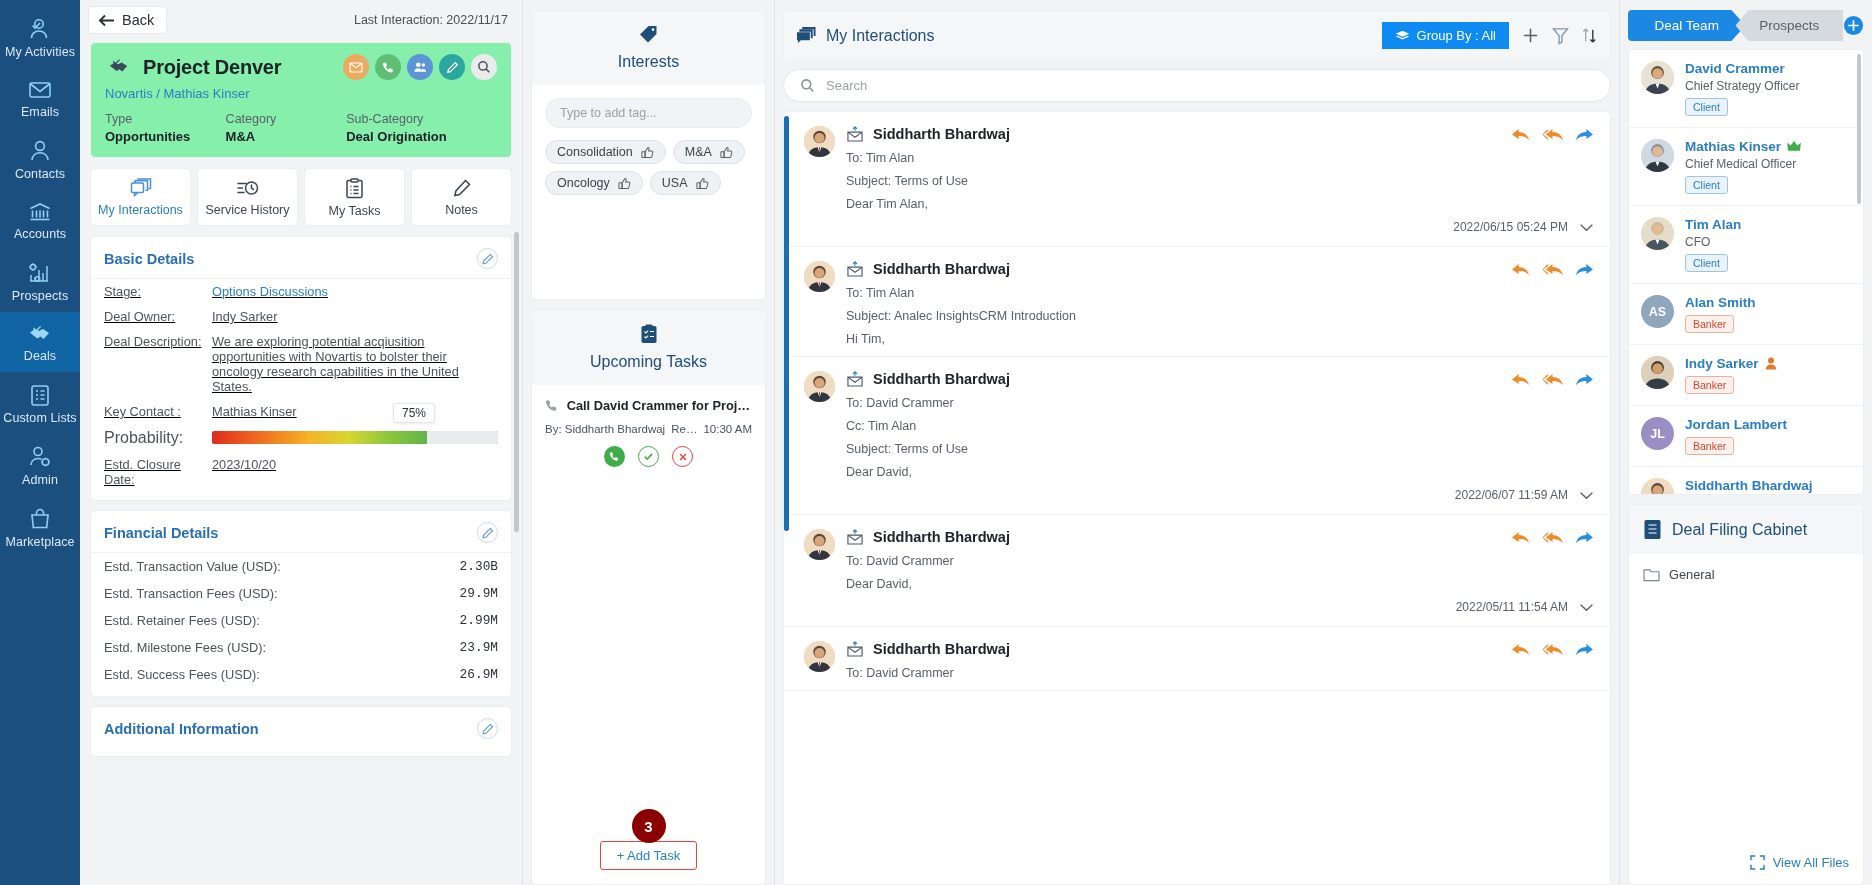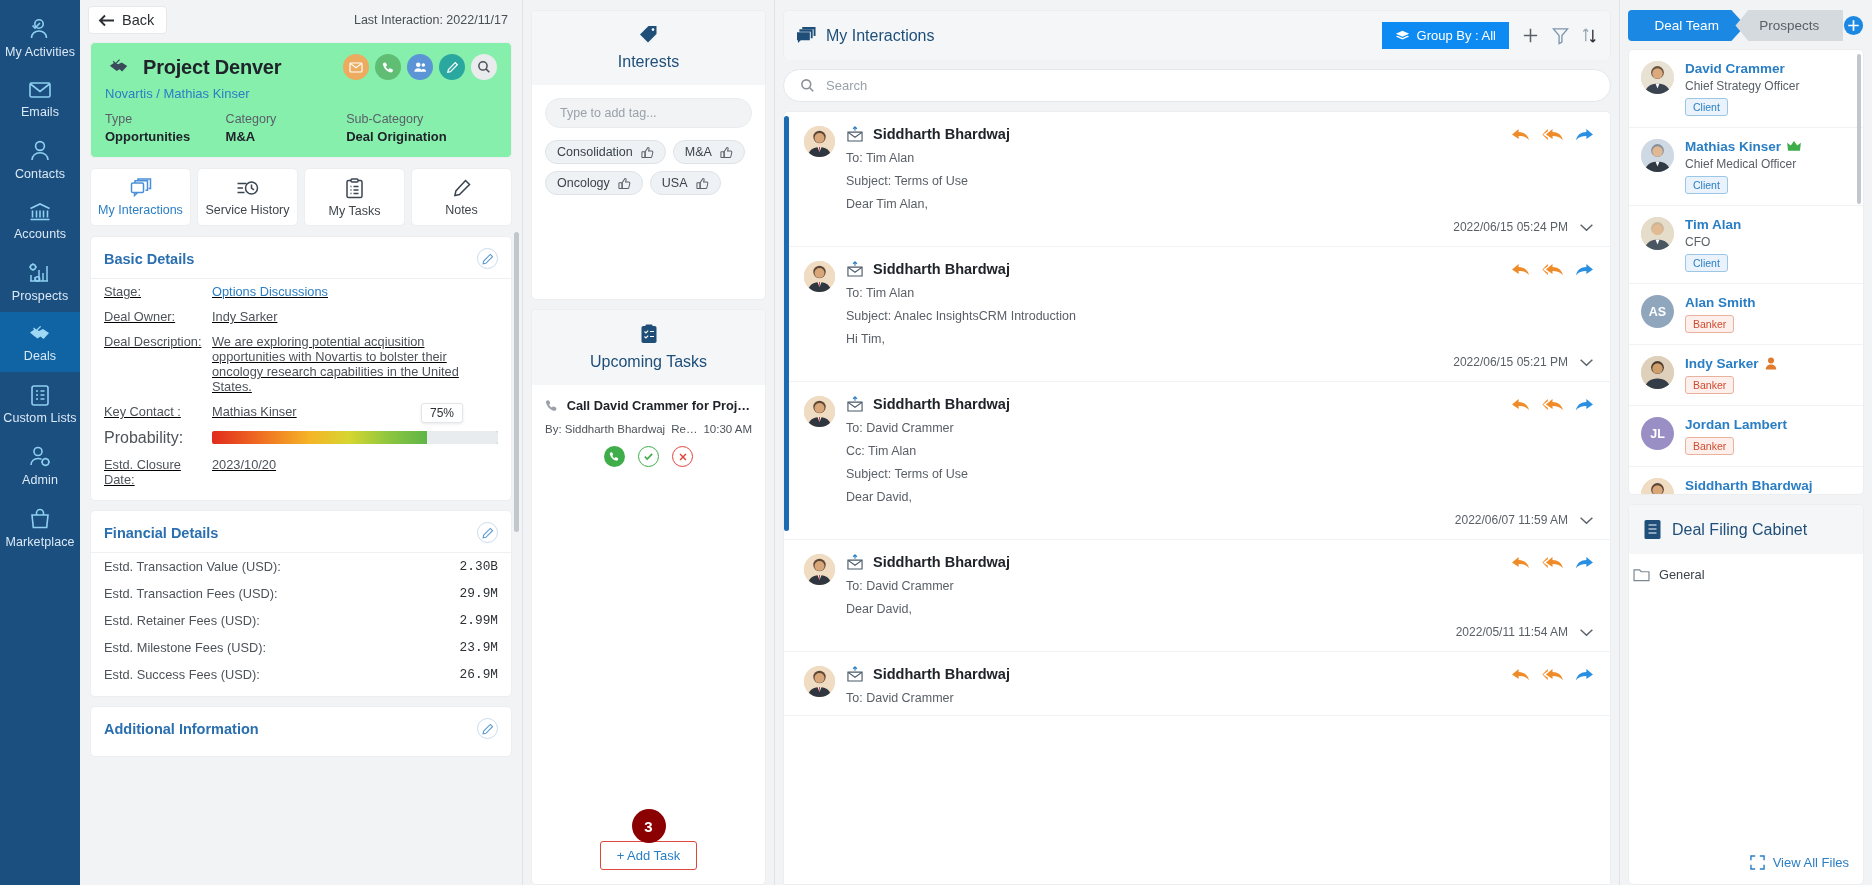--- a/index.html
+++ b/index.html
@@ -102,21 +102,21 @@
     flex: 1; height: 13px; border-radius: 2px; margin-top: 2px;
     background: linear-gradient(90deg,#e02b1d 0%,#ef6a22 16%,#f5b427 34%,#d6d630 48%,
                 #8cc63f 62%,#4fae4c 80%,#3f9e46 100%);
     position: relative;
   }
   .prob-bar::after {
     content: ""; position: absolute; left: 75%; right: 0; top: 0; bottom: 0;
     background: #e9ecef; border-radius: 0 2px 2px 0;
   }
   .prob-badge {
-    position: absolute; right: 48px; top: -21px; background: #fff;
+    position: absolute; right: 76px; top: -21px; background: #fff;
     border: 1px solid #e3e6e9; border-radius: 3px; padding: 2px 8px;
     font-size: 12px; color: #2b3036; box-shadow: 0 1px 3px rgba(0,0,0,.09);
   }
   .detail-scrollbar {
     position: absolute; right: 3px; top: 6px; width: 5px; height: 300px;
     background: #c2c7cd; border-radius: 3px;
   }
 
   
   .col-mid {
@@ -264,21 +264,21 @@
     position: absolute; right: 2px; top: 4px; width: 4px; height: 150px;
     background: #c2c7cd; border-radius: 3px;
   }
   .cabinet {
     background: #fff; border: 1px solid #eceef0; border-radius: 5px;
     margin-top: 9px; flex: 1; display: flex; flex-direction: column;
   }
   .cab-head { display: flex; align-items: center; gap: 10px; padding: 14px 14px;
               background: #f4f6f8; border-radius: 5px 5px 0 0; }
   .cab-title { font-size: 16px; color: #1f4e79; }
-  .cab-item { display: flex; align-items: center; gap: 9px; padding: 13px 4px;
+  .cab-item { display: flex; align-items: center; gap: 9px; padding: 13px 14px;
               font-size: 12.8px; color: #3c434a; cursor: pointer; }
   .cab-foot { margin-top: auto; display: flex; align-items: center; justify-content: flex-end;
               gap: 8px; padding: 14px; font-size: 13px; color: #2a7ec4; cursor: pointer; }
 </style>
 </head>
 <body>
 
 <div class="app">
 
   <nav class="leftnav">
@@ -764,28 +764,20 @@
                 <span class="iact">
                   <svg width="19" height="15" viewBox="0 0 20 16" fill="#2a8fe0">
                     <path d="M12 2.2v3C6.5 5.5 2 8 1 14c2.5-3.2 6-4.3 11-4.3v3.2L19 7.9z"></path>
                   </svg>
                 </span>
               </span>
             </div>
             <div class="icard-line">To: Tim Alan</div>
             <div class="icard-line">Subject: Analec InsightsCRM Introduction</div>
             <div class="icard-line">Hi Tim,</div>
-            <div class="icard-foot">
-              <span class="icard-date">2022/06/15 05:21 PM</span>
-              <span class="chev">
-                <svg width="15" height="9" viewBox="0 0 16 10" fill="none" stroke="#5a6068" stroke-width="1.6">
-                  <path d="M1.5 2l6.5 6 6.5-6"></path>
-                </svg>
-              </span>
-            </div>
           </div>
         </div>
       </div>
 
       <div class="icard">
         <div class="icard-top">
           <span class="avatar">
             <svg width="31" height="31" viewBox="0 0 31 31">
               <rect width="31" height="31" fill="#efdcc2"></rect>
               <circle cx="15.5" cy="11" r="6.2" fill="#5b4636"></circle>

